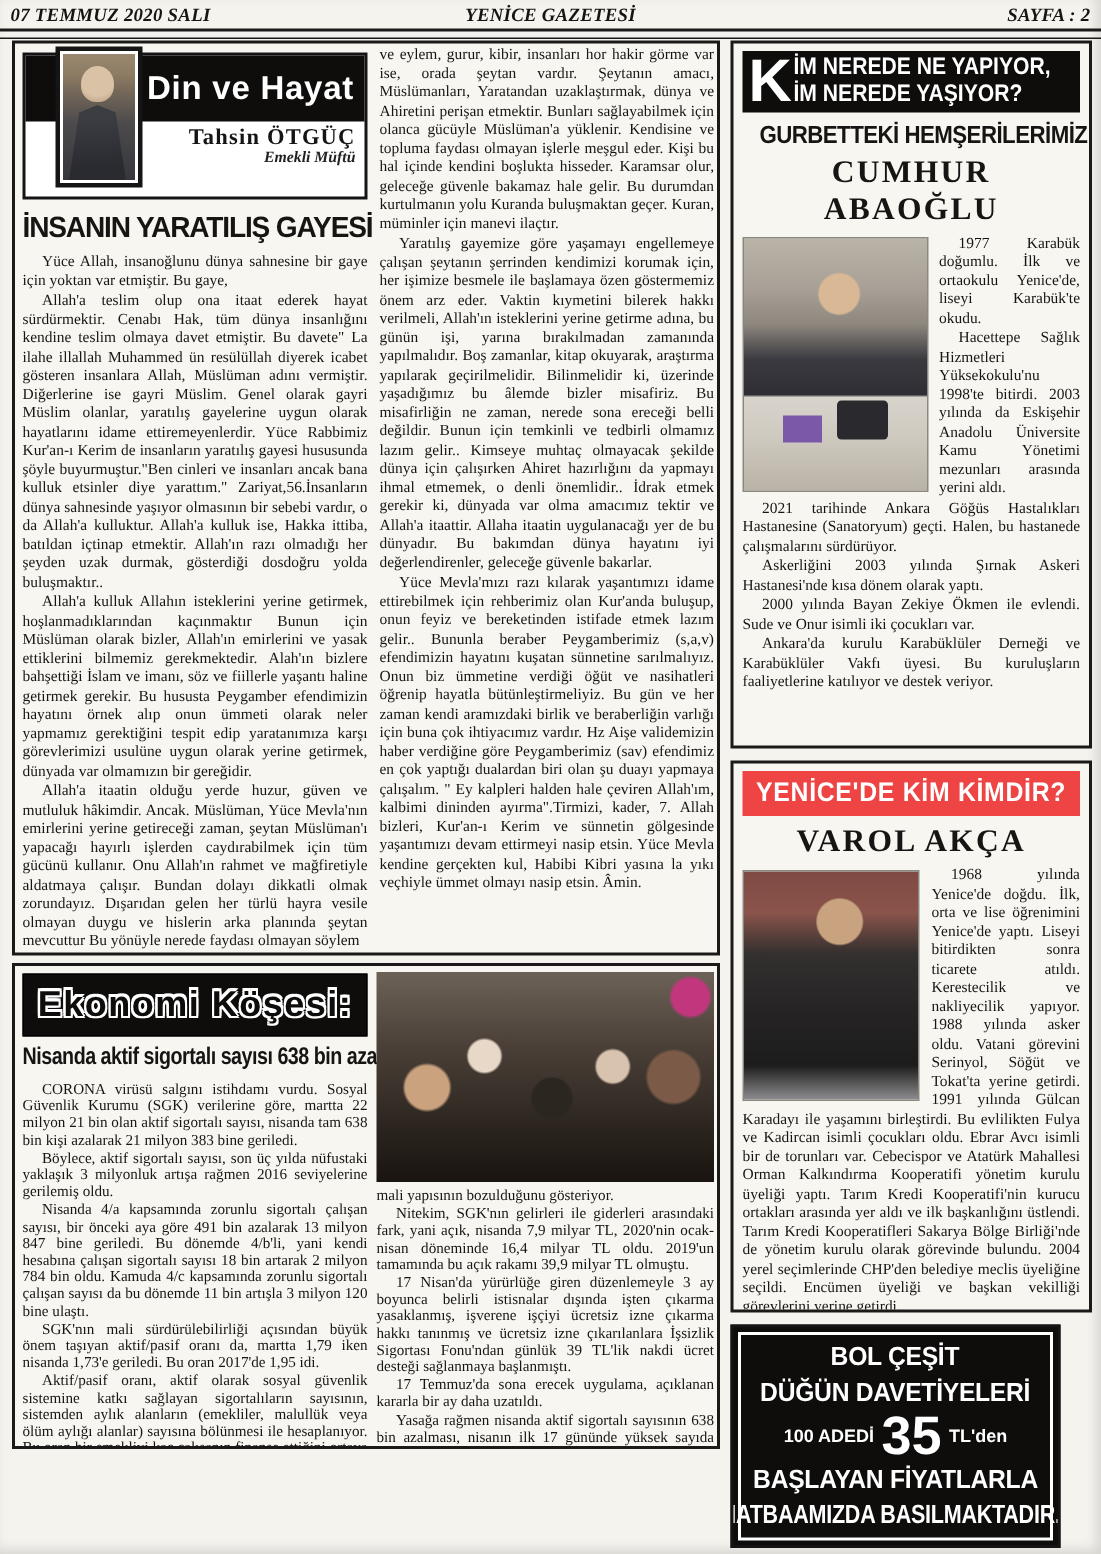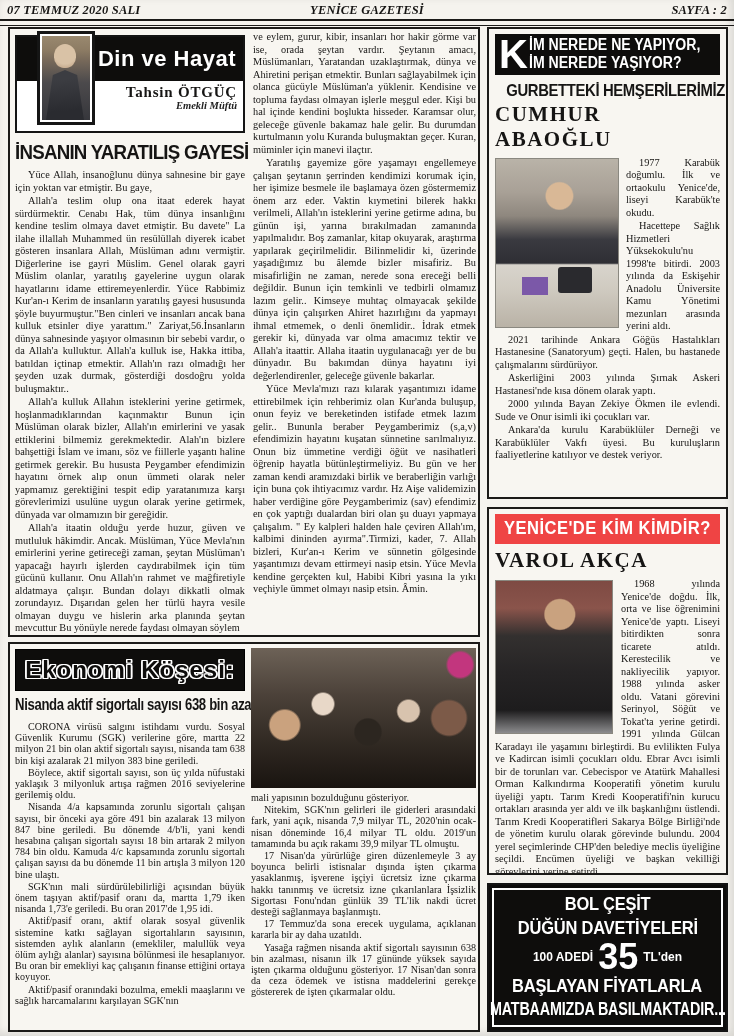--- a/index.html
+++ b/index.html
@@ -34,21 +34,21 @@
     background:linear-gradient(180deg,#9b8a70 0%,#8d7c64 18%,#77695a 30%,#4c4a4c 55%,#35363b 100%);}
   .dvh-photo:before{content:"";position:absolute;left:14px;top:10px;width:22px;height:24px;border-radius:50% 50% 45% 45%;
     background:radial-gradient(circle at 50% 35%,#d9c2a6 60%,#b79a7d 100%);}
   .dvh-photo:after{content:"";position:absolute;left:6px;top:36px;width:38px;height:50px;
     background:linear-gradient(175deg,#3c3d42 20%,#2a2b30 80%);clip-path:polygon(0 100%,18% 10%,50% 0,82% 10%,100% 100%);}
 
   .art-headline{font-family:"Liberation Sans","DejaVu Sans",sans-serif;font-weight:800;font-size:19.5px;letter-spacing:-.8px;
     text-align:center;margin:0 0 5px;white-space:nowrap;transform:scaleX(.96);transform-origin:0 50%;}
 
   
-  #ekonomi-box{left:8px;top:642px;width:472px;height:390px;}
+  #ekonomi-box{left:8px;top:642px;width:472px;height:324px;}
   .eko-left{position:absolute;left:5px;top:5px;width:230px;}
   .eko-right{position:absolute;left:241px;top:148px;width:225px;}
   .eko-black{height:40px;background:#0e0d0c;display:flex;align-items:center;justify-content:center;margin-bottom:5px;border:1px solid #000;}
   .eko-black span{font-family:"Liberation Sans","DejaVu Sans",sans-serif;font-weight:bold;font-size:24px;letter-spacing:1px;color:#0e0d0c;
     text-shadow:-1.4px -1.4px 0 #fff,1.4px -1.4px 0 #fff,-1.4px 1.4px 0 #fff,1.4px 1.4px 0 #fff,0 -1.4px 0 #fff,0 1.4px 0 #fff,-1.4px 0 0 #fff,1.4px 0 0 #fff;}
   .eko-headline{font-family:"Liberation Sans","DejaVu Sans",sans-serif;font-weight:800;font-size:16px;letter-spacing:-.4px;
     white-space:nowrap;transform:scaleX(.82);transform-origin:0 50%;margin:2px 0 7px;}
   .eko-para{font-size:10.1px;line-height:11.2px;}
   .crowd-photo{position:absolute;left:241px;top:4px;width:225px;height:140px;
     background:
@@ -61,39 +61,39 @@
       linear-gradient(180deg,#6d6257 0%,#4a4038 35%,#2b241e 75%,#191410 100%);}
 
   
   #kim-nerede-box{left:487px;top:27px;width:241px;height:472px;padding:4px 6px;}
   .knb{background:#0e0d0c;color:#fff;display:flex;align-items:center;padding:2px 4px 3px;margin:1px 0 6px;}
   .knb-k{font-family:"Liberation Sans","DejaVu Sans",sans-serif;font-weight:800;font-size:40px;line-height:.85;margin-right:1px;}
   .knb-lines div{font-family:"Liberation Sans","DejaVu Sans",sans-serif;font-weight:800;font-size:16px;line-height:1.12;
     white-space:nowrap;transform:scaleX(.88);transform-origin:0 50%;}
   .gurbet{text-align:center;font-family:"Liberation Sans","DejaVu Sans",sans-serif;font-weight:800;font-size:16.5px;letter-spacing:-.4px;
     white-space:nowrap;transform:scaleX(.9);transform-origin:50% 50%;margin:0 0 2px;}
-  .person-name{font-weight:bold;font-size:21px;letter-spacing:1.5px;margin:0 0 5px;}
+  .person-name{text-align:center;font-weight:bold;font-size:21px;letter-spacing:1.5px;margin:0 0 5px;}
   .office-photo{float:left;width:122px;height:168px;margin:1px 7px 2px 0;border:1px solid #8a8880;
     background:
       radial-gradient(circle at 52% 22%,#d9b896 0 9%,transparent 10%),
       linear-gradient(180deg,#b9b3a8 0%,#a8a096 20%,#8e877e 34%,#3a3a40 48%,#2e2e34 62%,#d8d4cc 63%,#cfcac0 78%,#b9b2a6 100%);}
   .office-photo:before{content:"";display:block;width:34px;height:26px;margin:108px 0 0 62px;background:#2a2a2e;border-radius:3px;
     box-shadow:-40px 6px 0 -4px #7b58a8;}
 
   #kim-kimdir-box{left:487px;top:507px;width:241px;height:368px;padding:4px 6px;}
   .ykk-black{background:#ef4444;color:#fff;text-align:center;padding:4px 0 5px;margin:1px 0 4px;}
   .ykk-black span{font-family:"Liberation Sans","DejaVu Sans",sans-serif;font-weight:800;font-size:18px;letter-spacing:.5px;
     display:inline-block;transform:scaleX(.92);white-space:nowrap;}
   .varol-photo{float:left;width:116px;height:152px;margin:2px 8px 2px 0;border:1px solid #8a8880;
     background:
       radial-gradient(circle at 55% 22%,#c9a27f 0 11%,transparent 12%),
       linear-gradient(180deg,#7e4a43 0%,#8a544b 18%,#33302f 36%,#262425 60%,#1d1c1d 85%,#8c8c8e 100%);}
 
   
-  #ad-box{left:487px;top:883px;width:241px;height:149px;background:#0e0d0c;border:2px solid #141414;}
+  #ad-box{left:487px;top:883px;width:220px;height:149px;background:#0e0d0c;border:2px solid #141414;}
   .ad-inner{position:absolute;left:3px;top:3px;right:3px;bottom:3px;border:2px solid #fff;display:flex;flex-direction:column;
     align-items:center;justify-content:center;color:#fff;font-family:"Liberation Sans","DejaVu Sans",sans-serif;font-weight:800;}
   .ad-line{font-size:17.5px;line-height:1.35;letter-spacing:-.2px;white-space:nowrap;transform:scaleX(.94);}
   .ad-line.wide{transform:scaleX(.82);}
   .ad-price-row{display:flex;align-items:center;gap:5px;line-height:1.2;}
   .ad-price-row .pre,.ad-price-row .suf{font-size:12px;}
   .ad-price-row .big{font-size:36px;line-height:.95;}
 </style>
 </head>
 <body>

